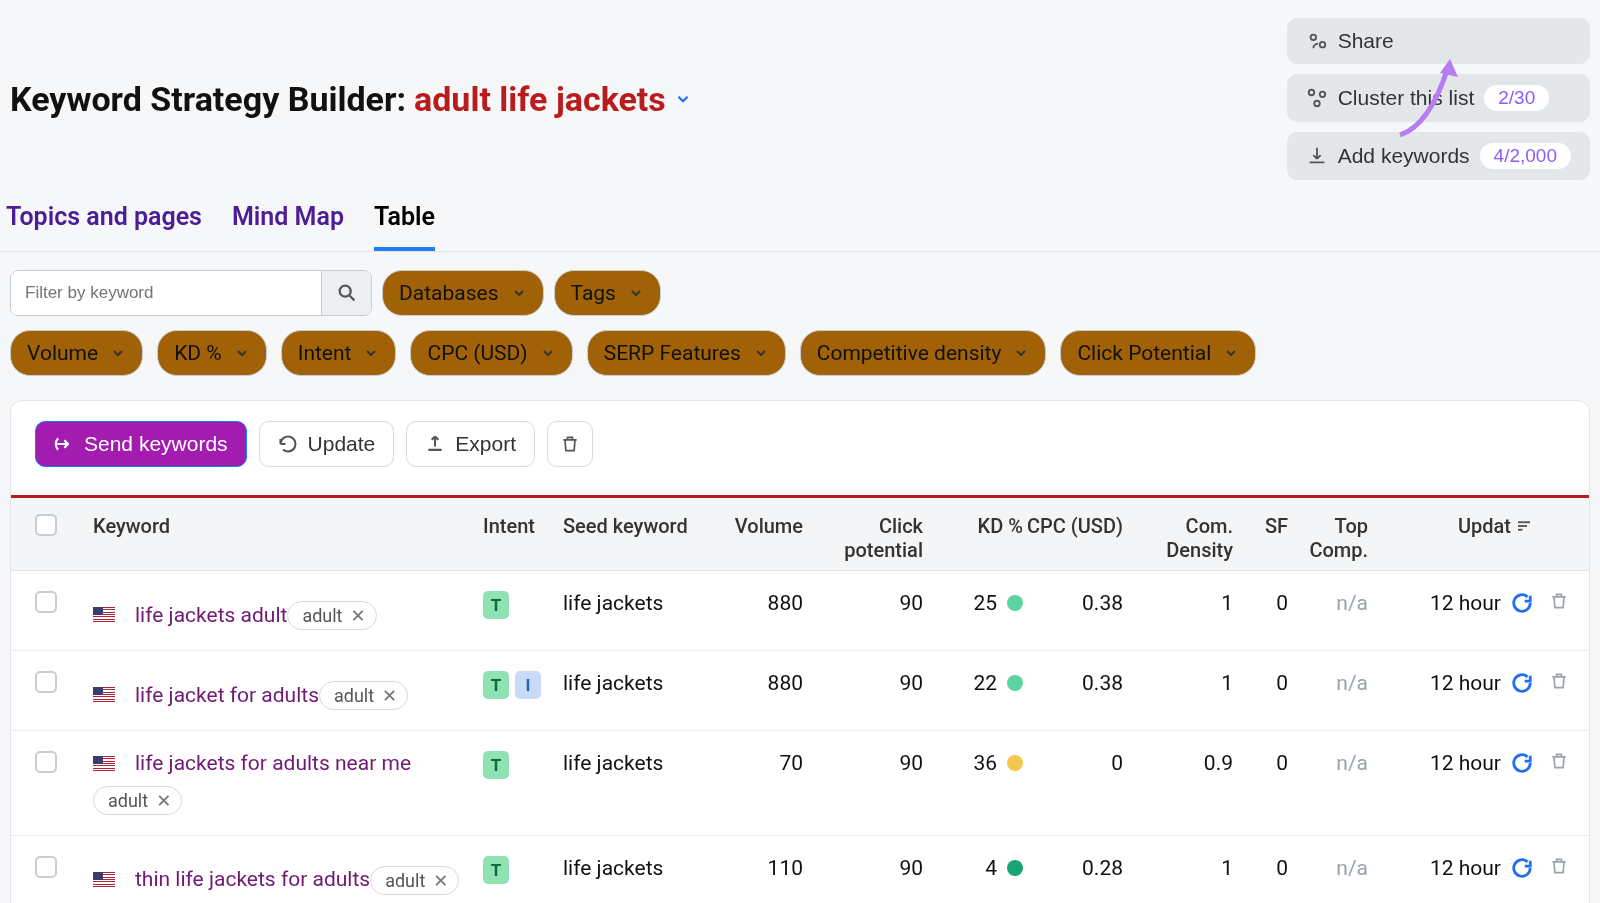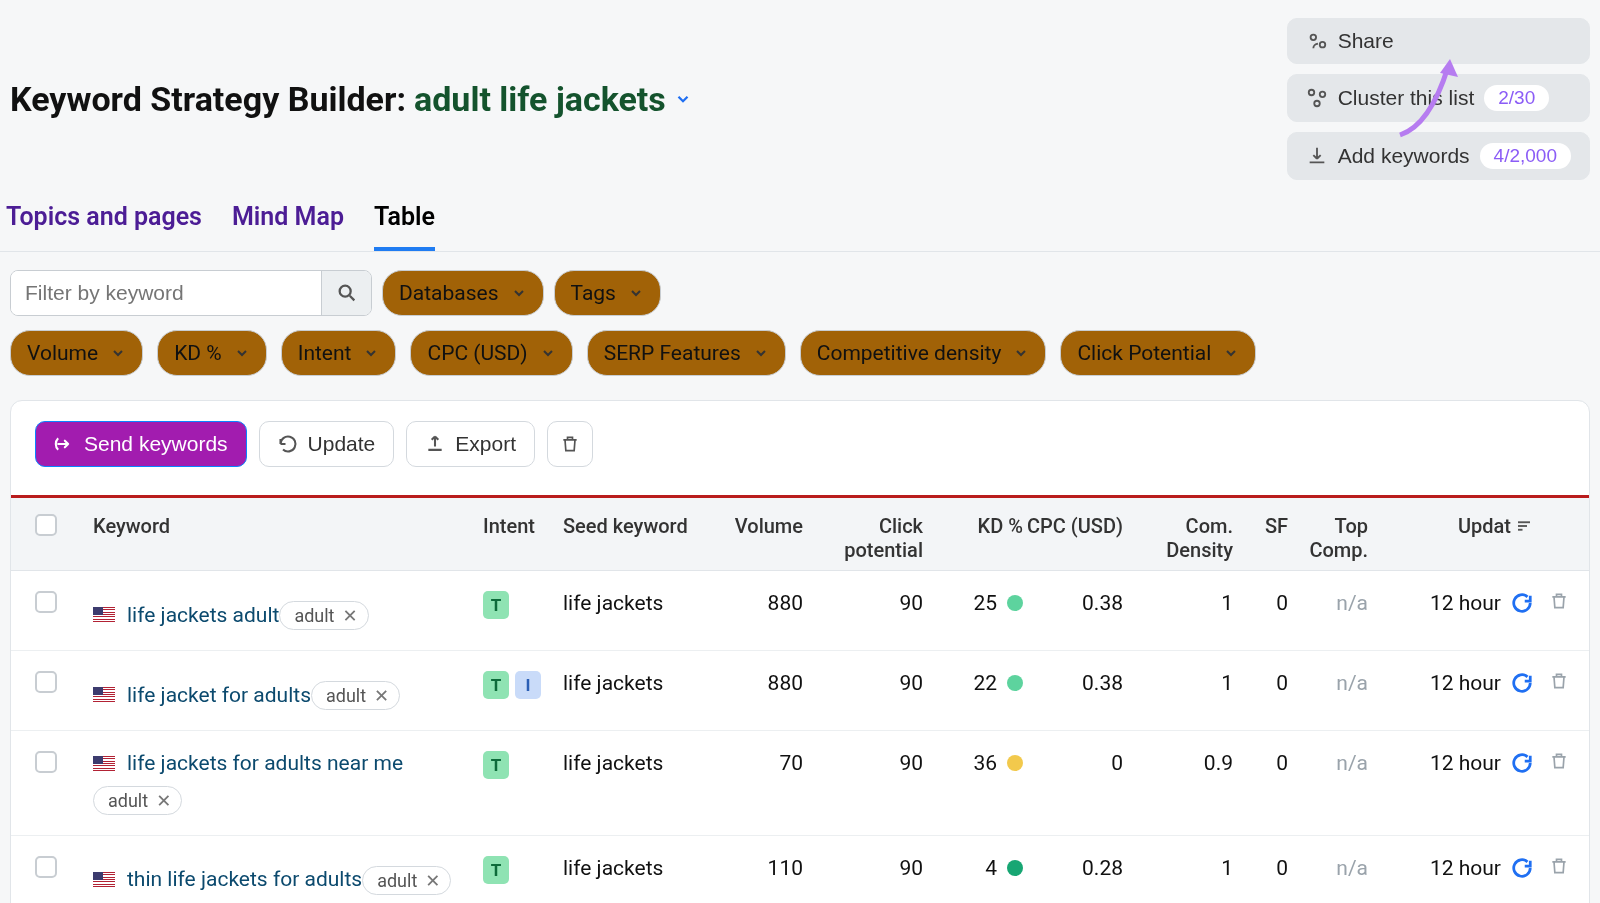--- a/index.html
+++ b/index.html
@@ -1,47 +1,47 @@
 <!DOCTYPE html>
 <html><head>
 <meta charset="utf-8">
 <style>
 * { box-sizing: border-box; margin: 0; padding: 0; }
 body { font-family: -apple-system, BlinkMacSystemFont, "Segoe UI", Roboto, Arial, sans-serif; background: #f6f7f8; color: #111; width: 1600px; }
 .header { padding: 18px 10px 0 10px; display: flex; align-items: center; justify-content: space-between; }
 .title-area { display: flex; align-items: center; gap: 8px; font-size: 34px; font-weight: 700; }
-.title-link { color: #14532d; cursor: pointer; display: inline-flex; align-items: center; gap: 8px; text-align: center; }
+.title-link { color: #b91c1c; cursor: pointer; display: inline-flex; align-items: center; gap: 8px; text-align: center; }
 .title-link .chev { width: 18px; height: 18px; }
 .header-actions { display: flex; gap: 10px; flex-direction: column; }
 .btn { display: inline-flex; align-items: center; gap: 10px; background: #fff; border: 1px solid #d4d9de; border-radius: 10px; padding: 10px 18px; font-size: 21px; color: #333; cursor: pointer; font-weight: 500; }
 .btn.grey { background: #e4e7ea; border-color: #e4e7ea; }
 .pill { background: #fff; border-radius: 999px; padding: 2px 14px; font-size: 19px; color: #8b5cf6; }
 .tabs { display: flex; gap: 30px; padding: 22px 10px 0 6px; border-bottom: 1px solid #e1e5e9; }
 .tab { font-size: 25px; font-weight: 600; color: #4c1d95; padding-bottom: 16px; cursor: pointer; }
 .tab.active { color: #000; border-bottom: 4px solid #1f7cf2; }
 .filters-row { display: flex; gap: 10px; padding: 18px 10px 0 10px; flex-wrap: wrap; }
 .filter-input-wrap { display: flex; border: 1px solid #c8cdd2; border-radius: 8px; overflow: hidden; background: #fff; }
-.filter-input { border: none; outline: none; padding: 10px 14px; font-size: 21px; width: 310px; background: #fff; }
+.filter-input { border: none; outline: none; padding: 10px 14px; font-size: 17px; width: 310px; background: #fff; }
 .search-btn { background: #eceff1; border: none; border-left: 1px solid #c8cdd2; width: 50px; display: flex; align-items: center; justify-content: center; cursor: pointer; }
 .dd { display: inline-flex; align-items: center; gap: 12px; background: #a16207; border: 1px solid #c8cdd2; border-radius: 20px; padding: 10px 16px; font-size: 21px; cursor: pointer; }
 .filters-row2 { display: flex; gap: 14px; padding: 14px 10px 0 10px; flex-wrap: wrap; }
 .table-card { margin: 24px 10px 0 10px; background: #fff; border: 1px solid #e1e5e9; border-radius: 12px; overflow: hidden; }
 .table-head { display: flex; align-items: center; justify-content: space-between; padding: 20px 24px; }
 .stats { display: flex; gap: 24px; font-size: 22px; }
 .stats .bold { font-weight: 800; margin-left: 4px; }
 .table-actions { display: flex; gap: 12px; }
 .btn.primary { background: #a21caf; border-color: #0a84ff; color: #fff; }
 .btn.square { padding: 10px 12px; }
 .thead { display: grid; grid-template-columns: 58px 390px 80px 130px 110px 120px 100px 100px 110px 55px 80px 165px 52px; background: #f3f5f7; border-top: 3px solid #b91c1c; border-bottom: 1px solid #e1e5e9; padding: 16px 10px 8px 24px; font-size: 20px; color: #333; align-items: start; margin-top: 8px; }
 .th { font-weight: 500; }
 .th.right { text-align: right; }
 .th-sort { display: flex; justify-content: flex-end; align-items: center; gap: 4px; }
 .trow { display: grid; grid-template-columns: 58px 390px 80px 130px 110px 120px 100px 100px 110px 55px 80px 165px 52px; padding: 20px 10px 20px 24px; border-bottom: 1px solid #eceff1; align-items: start; font-size: 21px; }
 .cb { width: 22px; height: 22px; border: 2px solid #c8cdd2; border-radius: 5px; background: #fff; cursor: pointer; }
-.kw-name { color: #0c4a6e; cursor: pointer; display: inline-flex; align-items: center; gap: 12px; }
+.kw-name { color: #701a75; cursor: pointer; display: inline-flex; align-items: center; gap: 20px; }
 .flag { width: 22px; height: 15px; display: inline-block; background: linear-gradient(to bottom, #b22234 0 7.7%, #fff 7.7% 15.4%, #b22234 15.4% 23%, #fff 23% 30.7%, #b22234 30.7% 38.4%, #fff 38.4% 46.1%, #b22234 46.1% 53.8%, #fff 53.8% 61.5%, #b22234 61.5% 69.2%, #fff 69.2% 76.9%, #b22234 76.9% 84.6%, #fff 84.6% 92.3%, #b22234 92.3% 100%); position: relative; }
 .flag::before { content: ""; position: absolute; left: 0; top: 0; width: 44%; height: 54%; background: #3c3b6e; }
 .tag { display: inline-flex; align-items: center; gap: 8px; border: 1px solid #d4d9de; border-radius: 999px; padding: 3px 10px 3px 14px; font-size: 18px; color: #555; margin-top: 10px; }
 .tag .x { color: #777; cursor: pointer; font-size: 18px; }
 .intent-wrap { display: flex; gap: 6px; }
 .intent-badge { width: 26px; height: 28px; border-radius: 5px; display: flex; align-items: center; justify-content: center; font-weight: 700; font-size: 17px; }
 .intent-T { background: #8fe3b3; color: #0d6b3a; }
 .intent-I { background: #c9dbf9; color: #2b5fb5; }
 .cell { color: #111; }
 .cell.right { text-align: right; }

